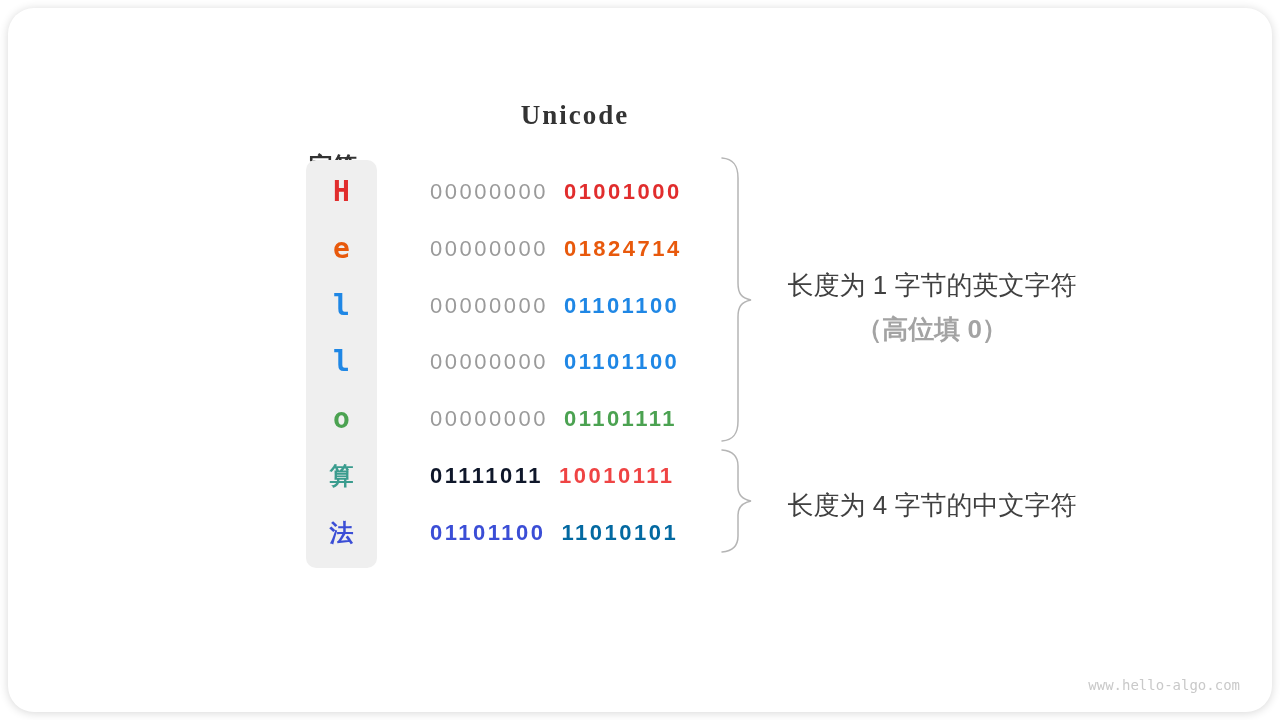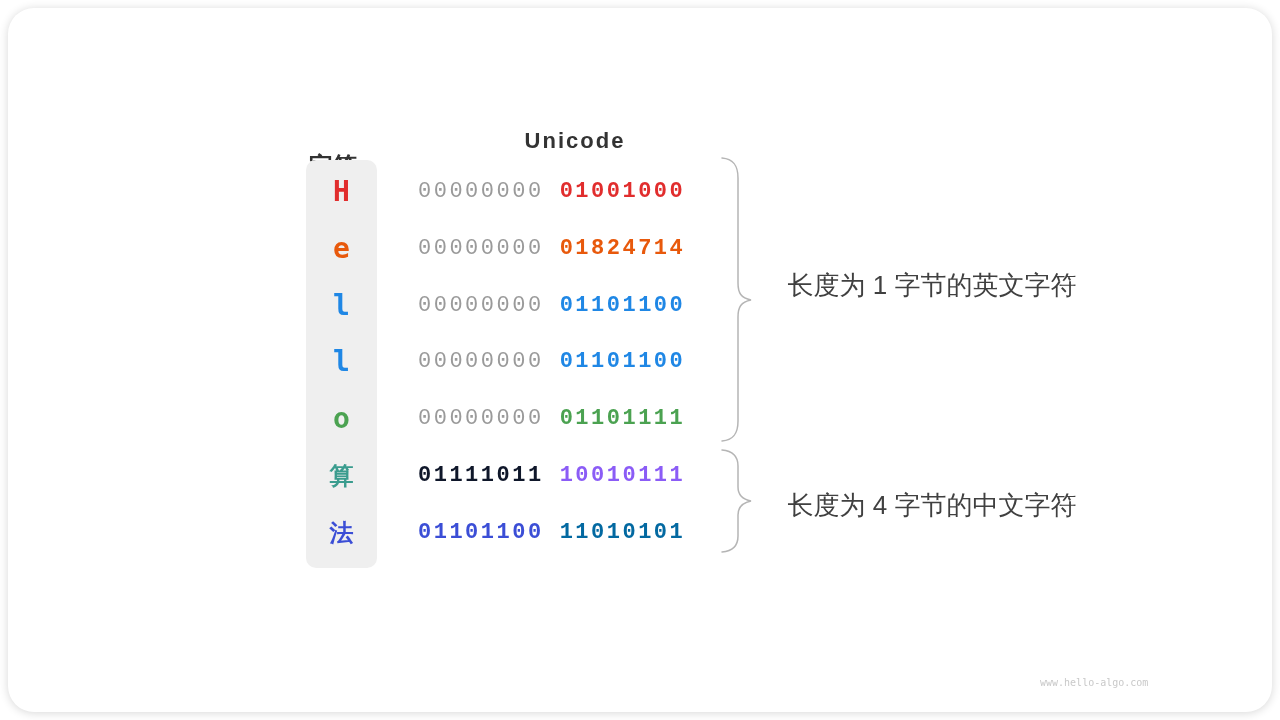--- a/index.html
+++ b/index.html
@@ -20,40 +20,40 @@
     position: absolute;
     color: #333333;
     font-weight: bold;
     text-align: center;
   }
   .hdr-char {
     left: 283px; top: 114px; width: 100px;
     font-size: 24px;
   }
   .hdr-unicode {
-    left: 475px; top: 128px; width: 200px;
-    font-family: Liberation Sans, sans-serif;
-    font-size: 22px; letter-spacing: 2px;
+    left: 475px; top: 100px; width: 200px;
+    font-family: Liberation Serif, serif;
+    font-size: 27px; letter-spacing: 2px;
   }
   .char-pill {
     position: absolute;
     left: 306px; top: 160px; width: 71px; height: 408px;
     border-radius: 10px;
   }
   .row-char {
     position: absolute;
     left: 306px; width: 71px; height: 34px; line-height: 34px;
     text-align: center; font-weight: bold;
   }
   .row-char.latin { font-family: "DejaVu Sans Mono", monospace; font-size: 28px; }
   .row-char.cjk  { font-family: "Liberation Sans", sans-serif; font-size: 24px; }
   .row-bin {
     position: absolute;
-    left: 418px; height: 30px; line-height: 30px;
-    font-family: Liberation Mono, monospace;
+    left: 430px; height: 30px; line-height: 30px;
+    font-family: Liberation Sans, sans-serif;
     font-size: 22px; letter-spacing: 2.5px;
     white-space: pre;
   }
   .byte { font-weight: normal; }
   .byte.bold { font-weight: bold; }
   .byte.low { margin-left: 16px; }
   .braces { position: absolute; left: 0; top: 0; pointer-events: none; }
   .braces path { fill: none; stroke-width: 1.5; stroke-linecap: round; }
   .anno {
     position: absolute;
@@ -63,23 +63,23 @@
   }
   .anno-en { top: 268px; }
   .anno-zh { top: 488px; }
   .anno .sub {
     margin-top: 9px;
     font-weight: bold;
   }
   .watermark {
     position: absolute;
     left: 1040px; top: 677px; width: 200px;
-    text-align: left;
+    text-align: right;
     font-family: "DejaVu Sans Mono", monospace;
-    font-size: 10px;
+    font-size: 14px;
   }
 </style>
 </head>
 <body>
 
 <div class="card"></div>
 
 <div class="hdr hdr-char" style="color: rgb(51, 51, 51); margin-top: 36px;">字符</div>
 <div class="hdr hdr-unicode" style="color: rgb(51, 51, 51);">Unicode</div>
 
@@ -94,29 +94,30 @@
 <div class="row-char latin" style="top: 289px; color: rgb(31, 135, 229);">l</div>
 <div class="row-bin" style="top:291px"><span class="byte" style="color: rgb(154, 154, 154);">00000000</span><span class="byte bold low" style="color: rgb(31, 135, 229);">01101100</span></div>
 
 <div class="row-char latin" style="top: 345px; color: rgb(31, 135, 229);">l</div>
 <div class="row-bin" style="top:347px"><span class="byte" style="color: rgb(154, 154, 154);">00000000</span><span class="byte bold low" style="color: rgb(31, 135, 229);">01101100</span></div>
 
 <div class="row-char latin" style="top: 402px; color: rgb(75, 162, 81);">o</div>
 <div class="row-bin" style="top:404px"><span class="byte" style="color: rgb(154, 154, 154);">00000000</span><span class="byte bold low" style="color: rgb(75, 162, 81); margin-top: 36px;">01101111</span></div>
 
 <div class="row-char cjk" style="top: 459px; color: rgb(58, 156, 142);">算</div>
-<div class="row-bin" style="top:461px"><span class="byte bold" style="color: #0f172a;">01111011</span><span class="byte bold low" style="color: #8b5cf6; margin-top: 40px;">10010111</span></div>
+<div class="row-bin" style="top:461px"><span class="byte bold" style="color: #0f172a;">01111011</span><span class="byte bold low" style="color: #ef4444; margin-top: 40px;">10010111</span></div>
 
 <div class="row-char cjk" style="top: 516px; color: rgb(59, 78, 214);">法</div>
 <div class="row-bin" style="top:518px"><span class="byte bold" style="color: rgb(59, 78, 214);">01101100</span><span class="byte bold low" style="color: #0369a1;">11010101</span></div>
 
 <svg class="braces" width="1280" height="720" viewBox="0 0 1280 720">
   <path d="M 722 158 C 734 159 738 166 738 178 L 738 283 C 738 293 741 298 751 300 C 741 302 738 307 738 317 L 738 421 C 738 433 734 440 722 441" style="stroke: rgb(181, 181, 181);"></path>
   <path d="M 722 450 C 734 451 738 457 738 466 L 738 487 C 738 494 741 499 751 501 C 741 503 738 508 738 515 L 738 536 C 738 545 734 551 722 552" style="stroke: rgb(181, 181, 181);"></path>
 </svg>
 
 <div class="anno anno-en">
   <div style="color: rgb(64, 64, 64);">长度为 1 字节的英文字符</div>
+  <div class="sub" style="color: rgb(163, 163, 163);">（高位填 0）</div>
 </div>
 
 <div class="anno anno-zh" style="color: rgb(64, 64, 64);">长度为 4 字节的中文字符</div>
 
 <div class="watermark" style="color: rgb(201, 201, 201);">www.hello-algo.com</div>
 
 </body></html>

